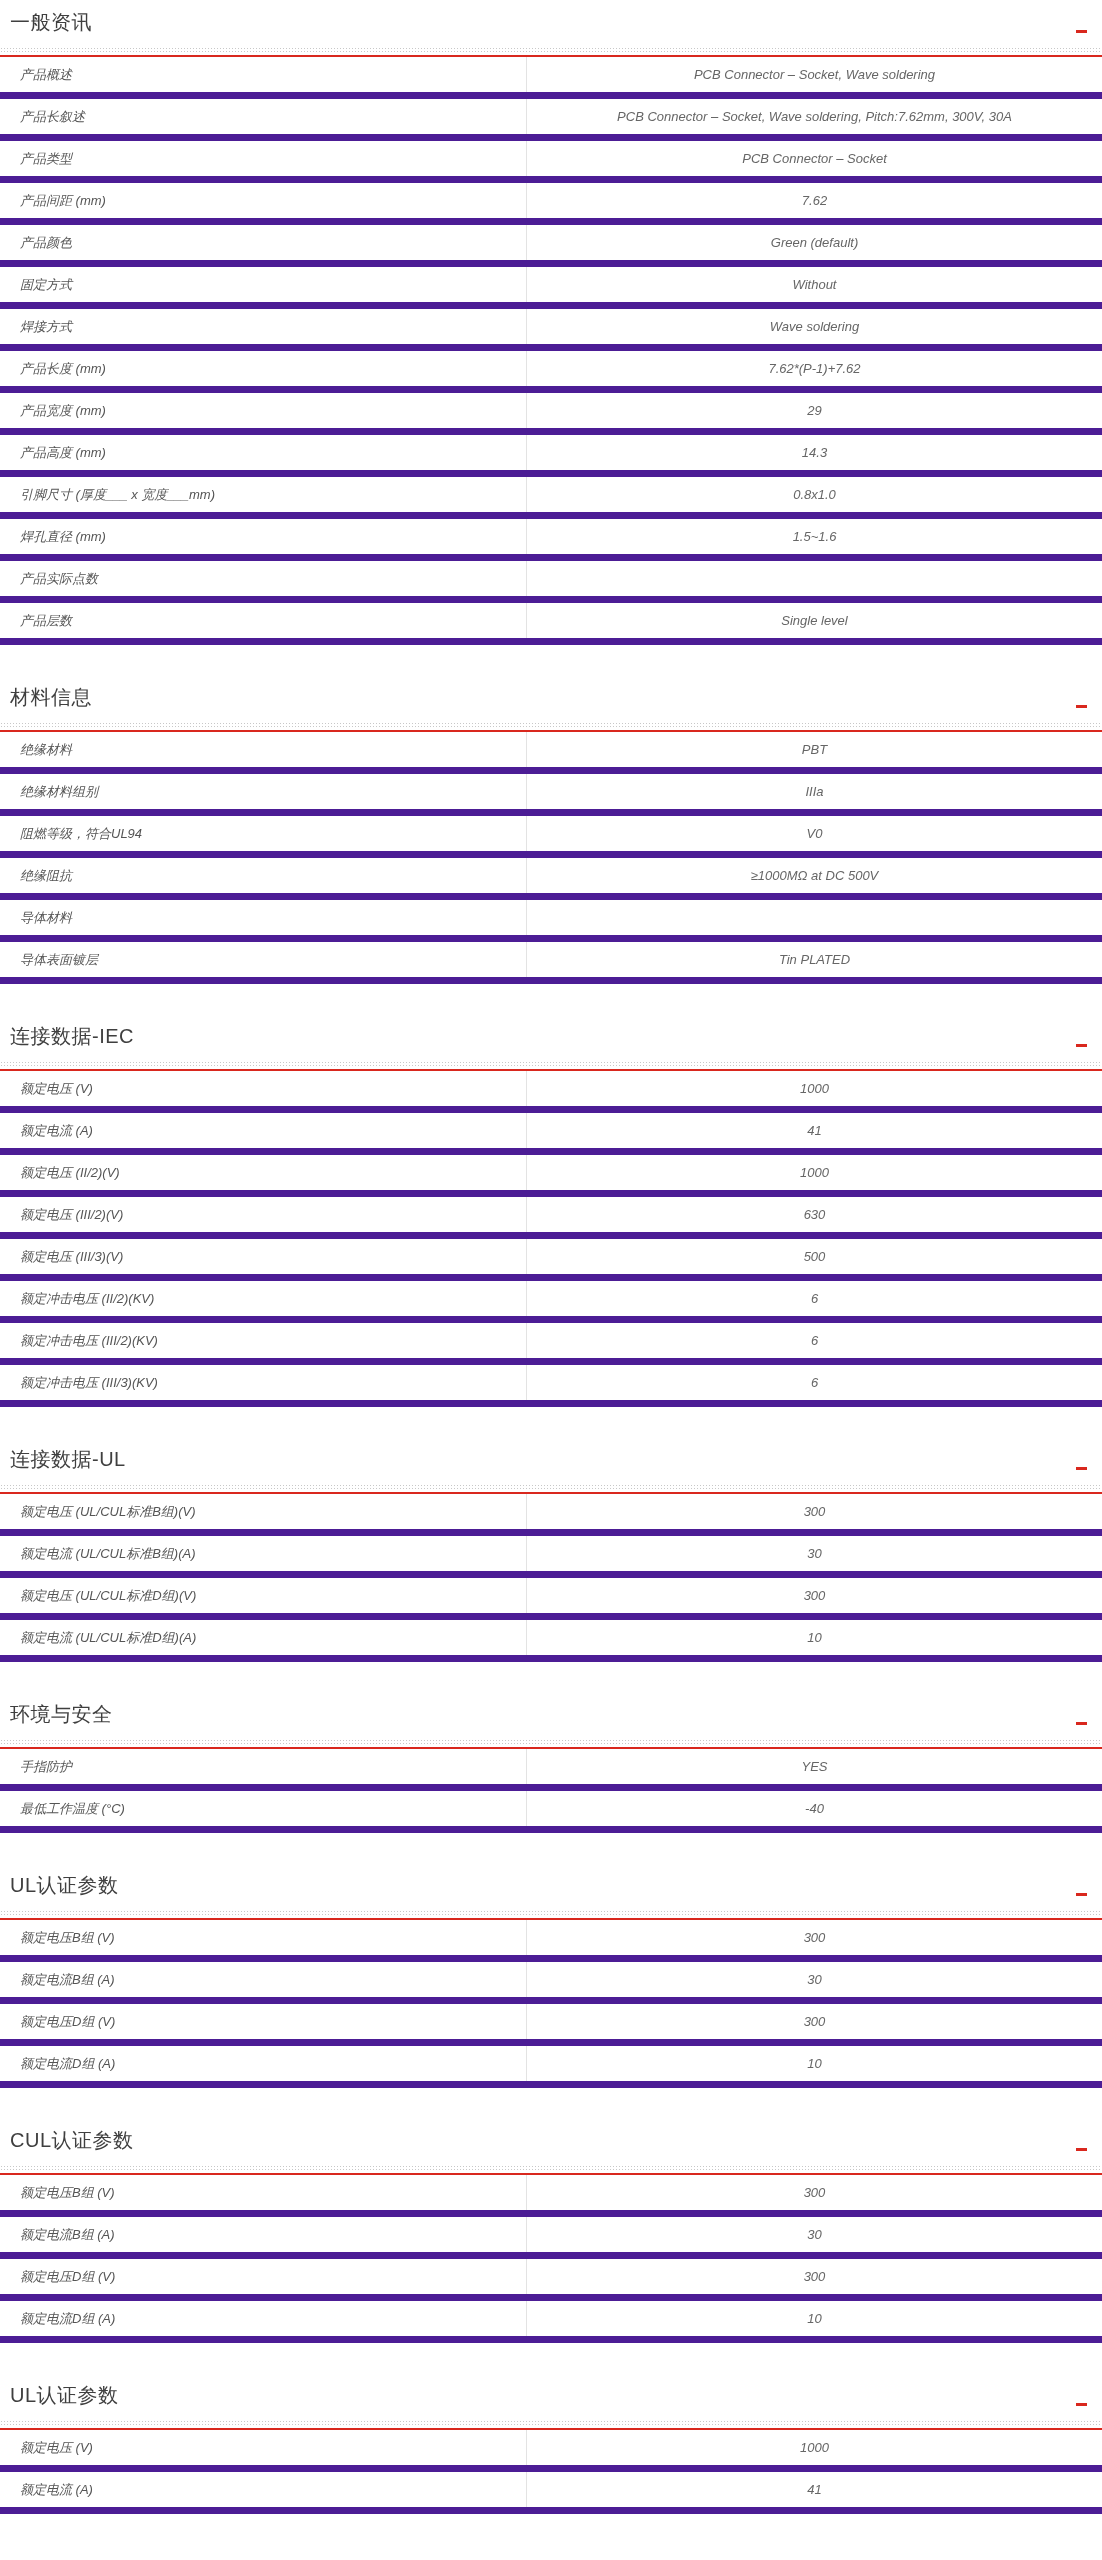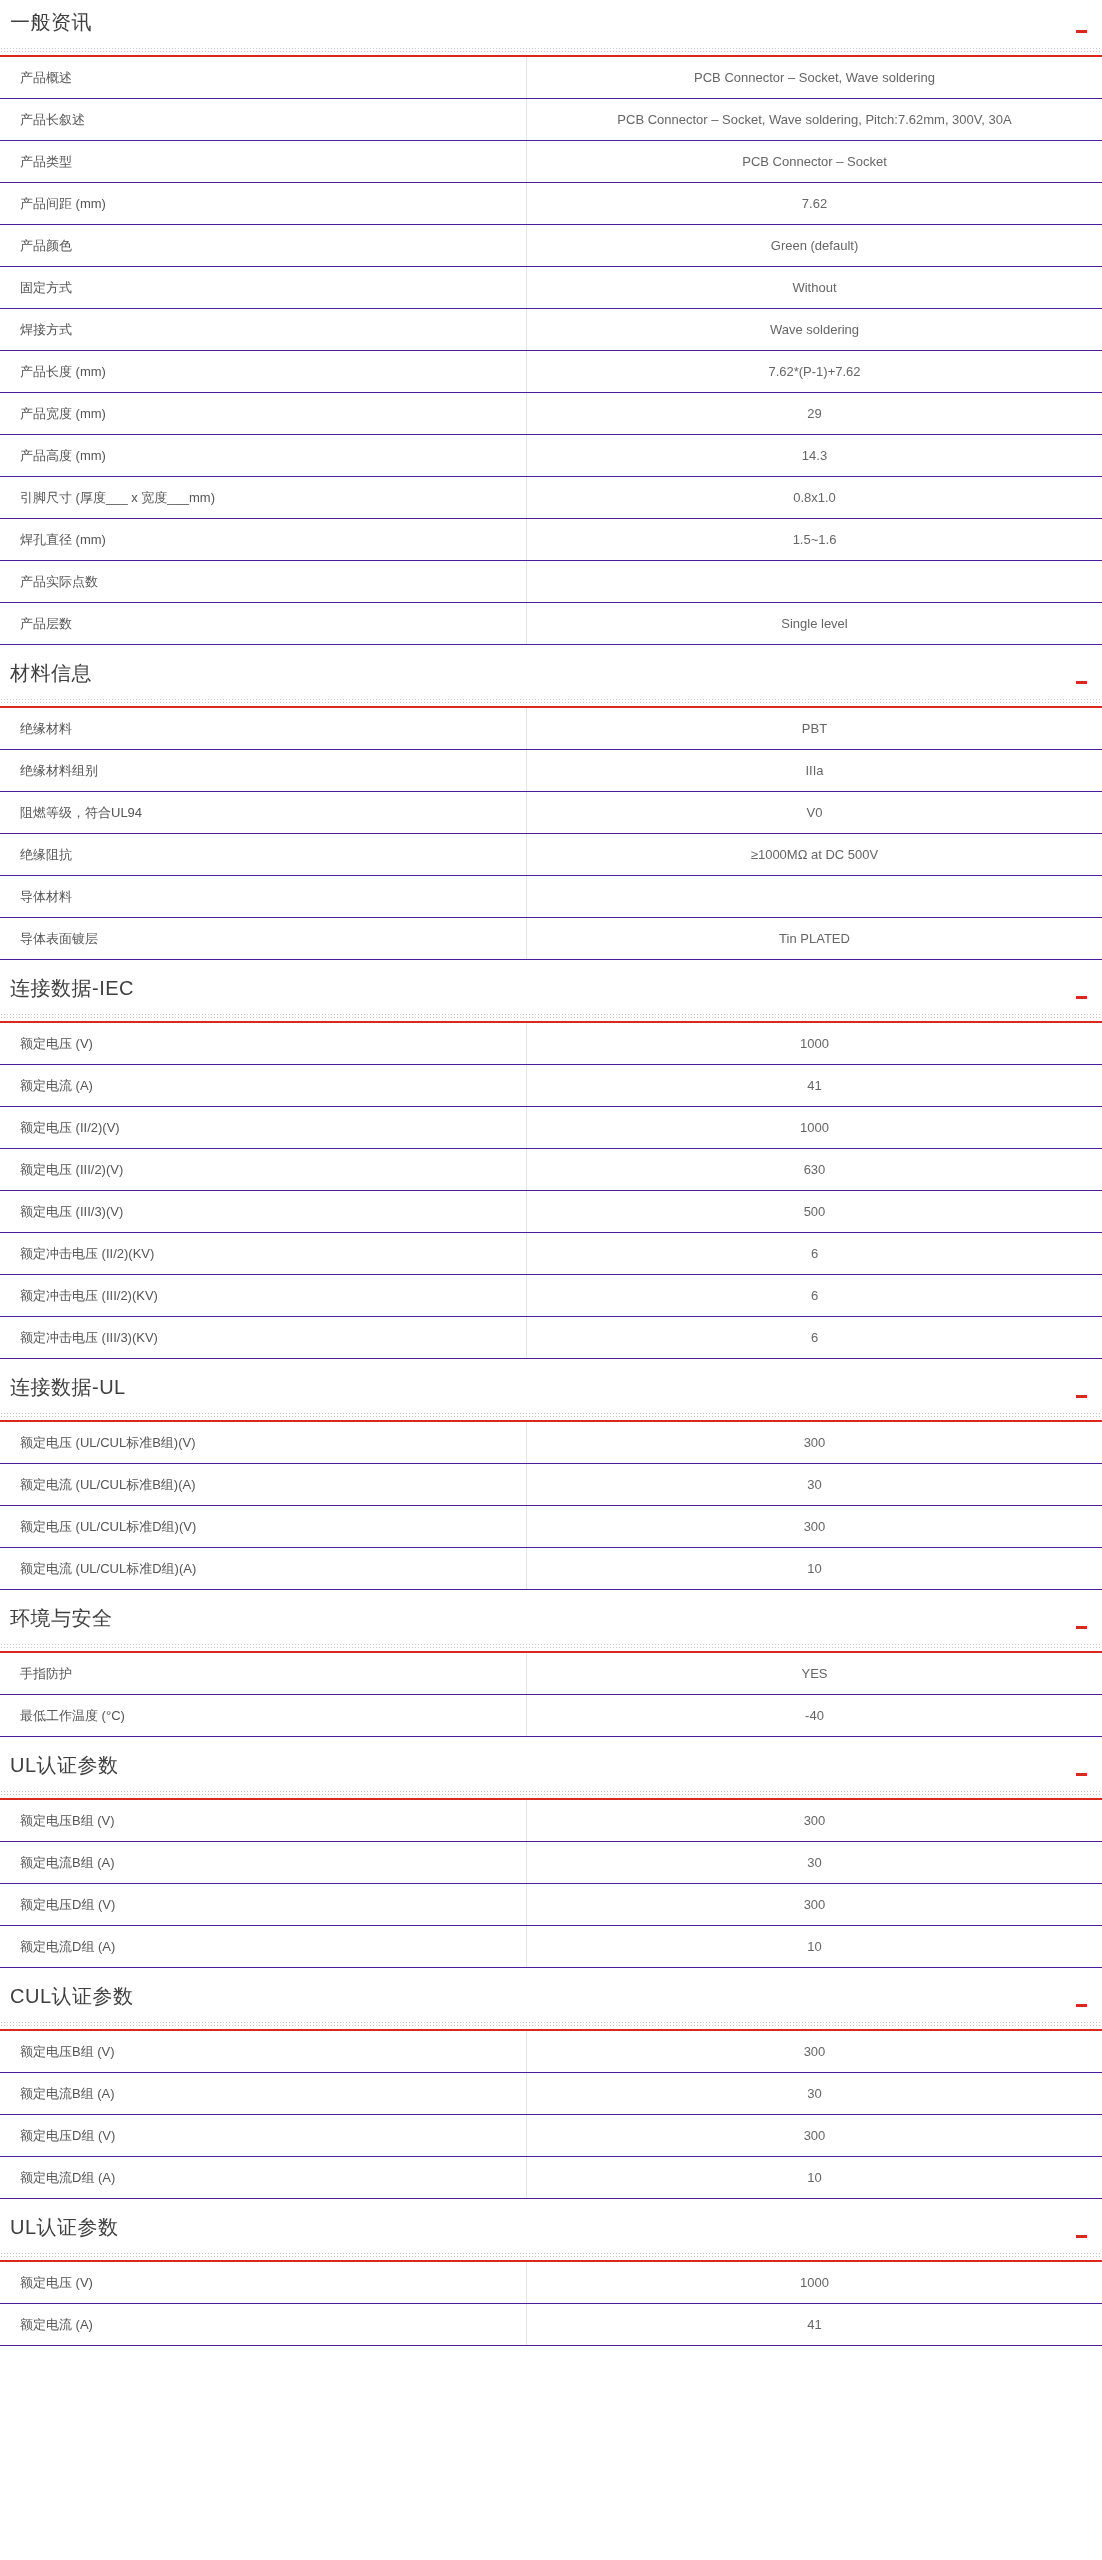--- a/index.html
+++ b/index.html
@@ -10,21 +10,21 @@
     height: 2560px;
     overflow: hidden;
     font-family: "Liberation Sans", "DejaVu Sans", sans-serif;
   }
   .sheet {
     width: 1102px;
     padding-top: 12px;
     box-sizing: border-box;
   }
   .spec-section { position: relative; }
-  .spec-section + .spec-section { margin-top: 18px; }
+  .spec-section + .spec-section { margin-top: 42px; }
 
   .section-header {
     position: relative;
     padding-left: 10px;
   }
   .section-title {
     font-size: 20px;
     line-height: 20px;
     color: #3f3f3f;
     display: inline-block;
@@ -57,22 +57,23 @@
   }
   .red-rule {
     height: 2px;
     background: #d9281e;
   }
   .section-table { width: 100%; }
   .spec-row {
     display: flex;
     align-items: stretch;
     height: 42px;
-    border-bottom: 1px solid #4c1d95;
+    border-bottom: 7px solid #4c1d95;
     box-sizing: border-box;
+    font-style: italic;
   }
   .cell-label {
     width: 527px;
     box-sizing: border-box;
     border-right: 1px solid #e3e3e3;
     padding-left: 20px;
     padding-right: 12px;
     display: flex;
     align-items: center;
     font-size: 13px;

